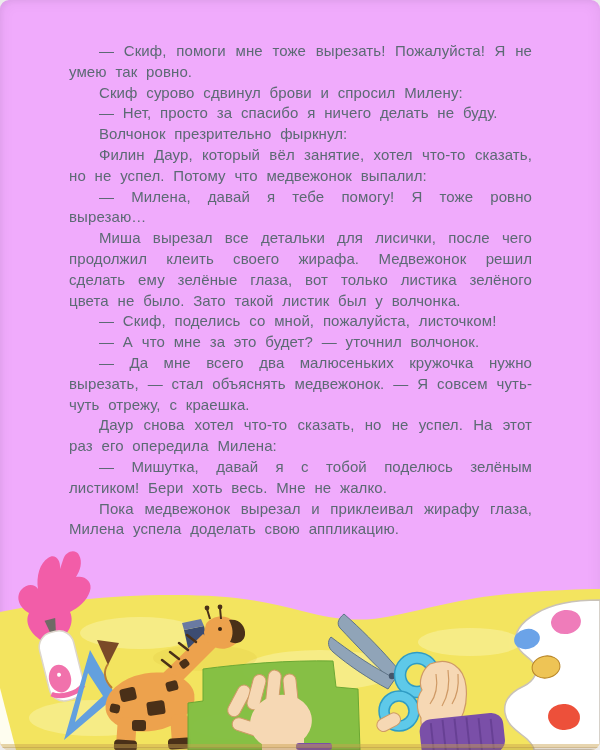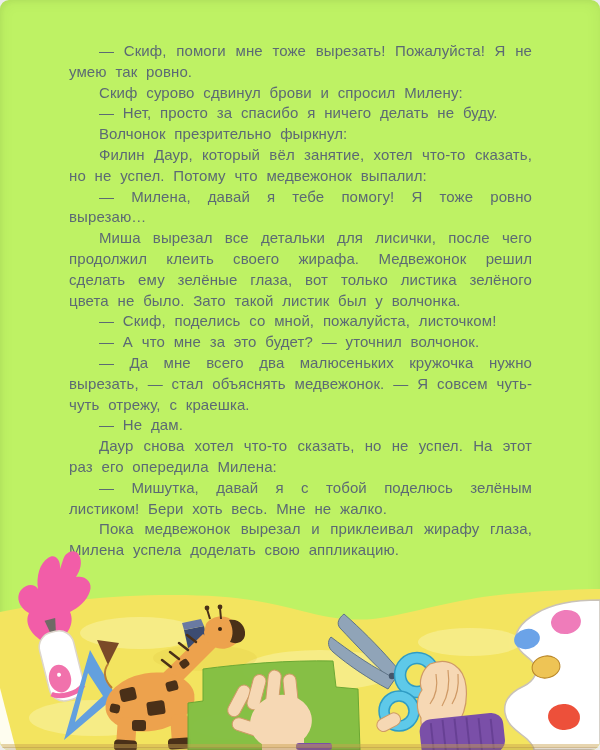--- a/index.html
+++ b/index.html
@@ -1,17 +1,17 @@
 <!DOCTYPE html>
 <html style="--c-text: #5c6a74; --c-yellow-bg: #f3e45f; --c-yellow-light: #faf3a6; --c-yellow-dark: #ddc342; --c-pink-cutout: #f25da8; --c-glue-white: #ffffff; --c-glue-pink: #f06aa8; --c-nozzle-gray: #6f6a66; --c-cube-blue: #3c4c72; --c-cube-blue-light: #6a7aa2; --c-ruler-blue: #63a0de; --c-giraffe-orange: #eda24d; --c-giraffe-dark: #4a3018; --c-giraffe-brown: #7a4a28; --c-giraffe-line: #b97f35; --c-green-paper: #84bf44; --c-green-dark: #69a733; --c-skin: #f6d8b4; --c-skin-outline: #cf9a66; --c-blade-gray: #90a4b8; --c-blade-dark: #5f7488; --c-handle-cyan: #5ec9e9; --c-handle-cyan-dark: #2f9cc4; --c-sleeve-purple: #7a4fa8; --c-sleeve-dark: #5c3788; --c-palette-white: #ffffff; --c-palette-outline: #c9c2b8; --c-paint-blue: #6ba3e8; --c-paint-pink: #ef7cba; --c-paint-yellow: #eec455; --c-paint-yellow-edge: #b8862a; --c-paint-red: #ed503a; --c-page-edge: #caa14e;"><head>
 <meta charset="utf-8">
 <style>
   html,body{margin:0;padding:0;background:#ececec;font-family:"Liberation Sans",sans-serif;}
   .page{
-    position:relative;width:600px;height:750px;background:#bef264;
+    position:relative;width:600px;height:750px;background:#f0abfc;
     border-radius:9px;overflow:hidden;
     box-shadow:inset 0 0 16px rgba(0,0,0,0.06), inset 2px 2px 5px rgba(0,0,0,0.04);
   }
   .story{
     position:absolute;top:41px;left:69px;width:463px;
     color:var(--c-text,#5c6a74);
     font-size:15px;line-height:20.8px;
   }
   .story p{
     margin:0;text-indent:30px;text-align:justify;
@@ -28,21 +28,20 @@
       <p>— Скиф, помоги мне тоже вырезать! Пожалуйста! Я не умею так ровно.</p>
       <p>Скиф сурово сдвинул брови и спросил Милену:</p>
       <p>— Нет, просто за спасибо я ничего делать не буду.</p>
       <p>Волчонок презрительно фыркнул:</p>
       <p>Филин Даур, который вёл занятие, хотел что-то сказать, но не успел. Потому что медвежонок выпалил:</p>
       <p>— Милена, давай я тебе помогу! Я тоже ровно вырезаю…</p>
       <p>Миша вырезал все детальки для лисички, после чего продолжил клеить своего жирафа. Медвежонок решил сделать ему зелёные глаза, вот только листика зелёного цвета не было. Зато такой листик был у волчонка.</p>
       <p>— Скиф, поделись со мной, пожалуйста, листочком!</p>
       <p>— А что мне за это будет? — уточнил волчонок.</p>
       <p>— Да мне всего два малюсеньких кружочка нужно вырезать, — стал объяснять медвежонок. — Я совсем чуть-чуть отрежу, с краешка.</p>
-      <p>— Не дам.</p>
       <p>Даур снова хотел что-то сказать, но не успел. На этот раз его опередила Милена:</p>
       <p>— Мишутка, давай я с тобой поделюсь зелёным листиком! Бери хоть весь. Мне не жалко.</p>
       <p>Пока медвежонок вырезал и приклеивал жирафу глаза, Милена успела доделать свою аппликацию.</p>
     </div>
 
   <svg class="illu" viewBox="0 0 600 212" aria-hidden="true">
 
     <path d="M0,74 C40,66 95,58 160,57 C225,56 262,62 302,73 C332,81 360,85 392,78 C432,70 466,59 520,55 C555,52 580,51 600,51 L600,212 L0,212 Z" fill="var(--c-yellow-bg)"></path>
     <g fill="var(--c-yellow-light)" opacity="0.55">
       <ellipse cx="140" cy="95" rx="60" ry="16"></ellipse>

